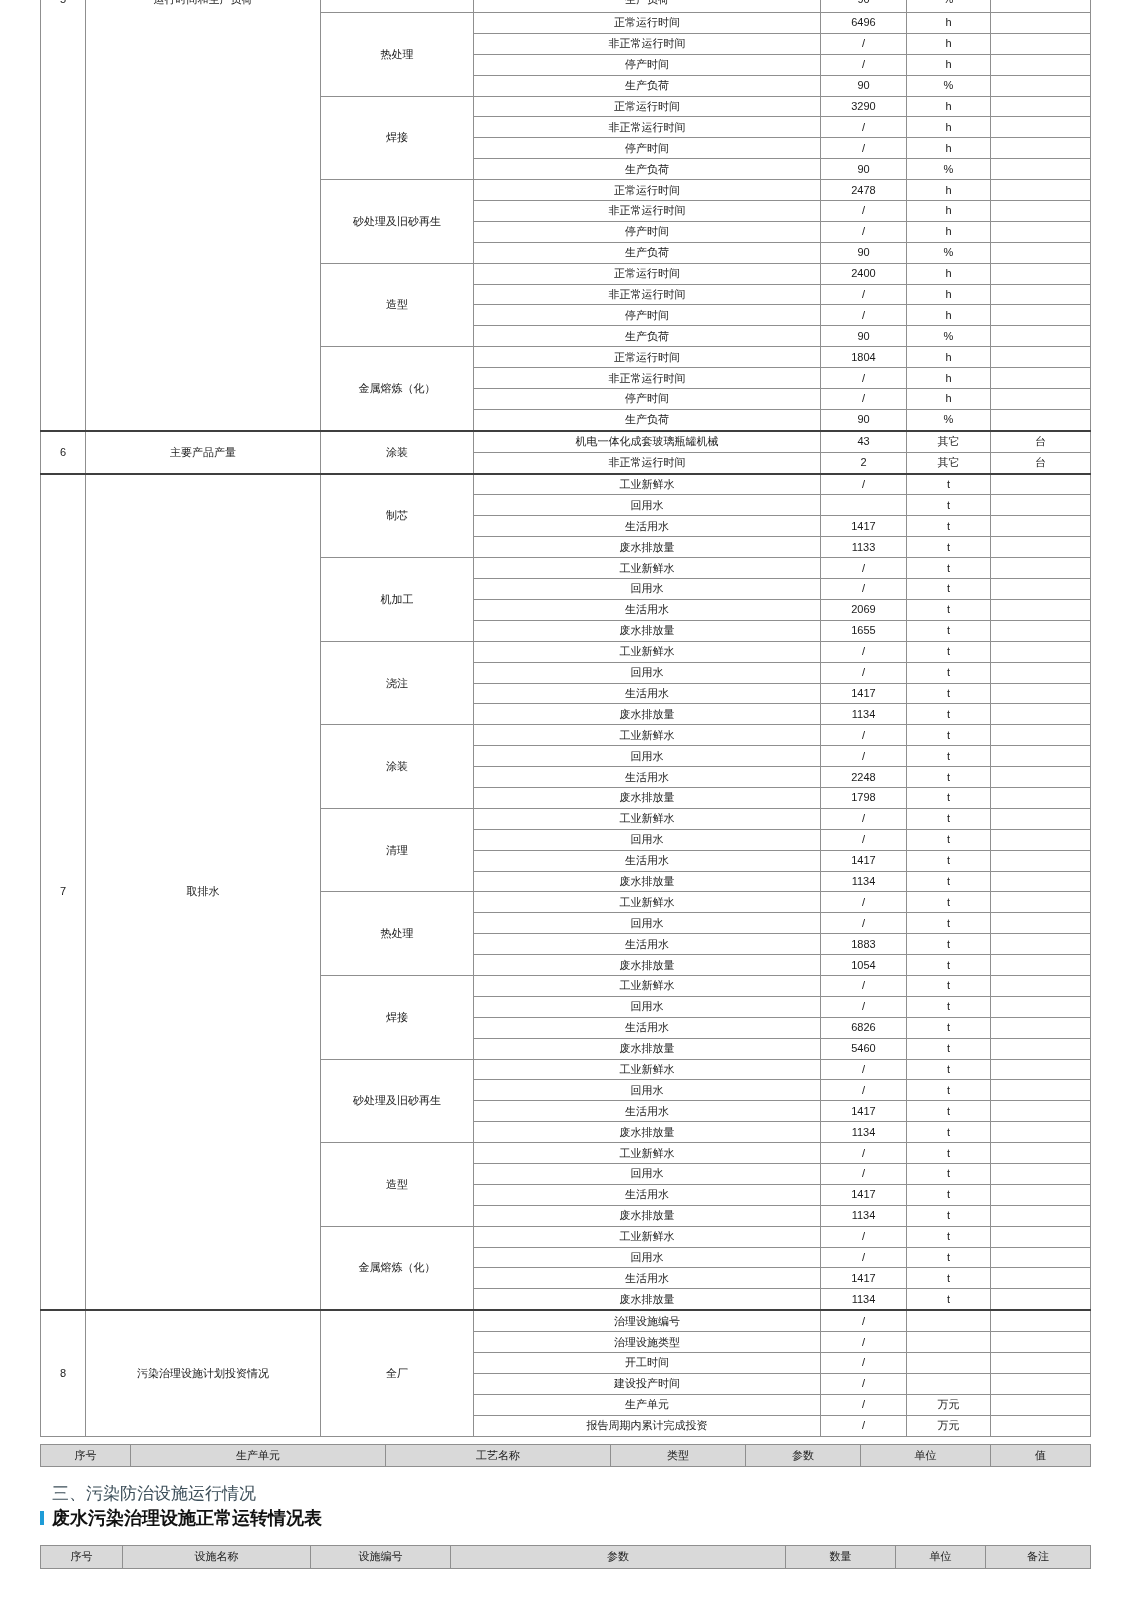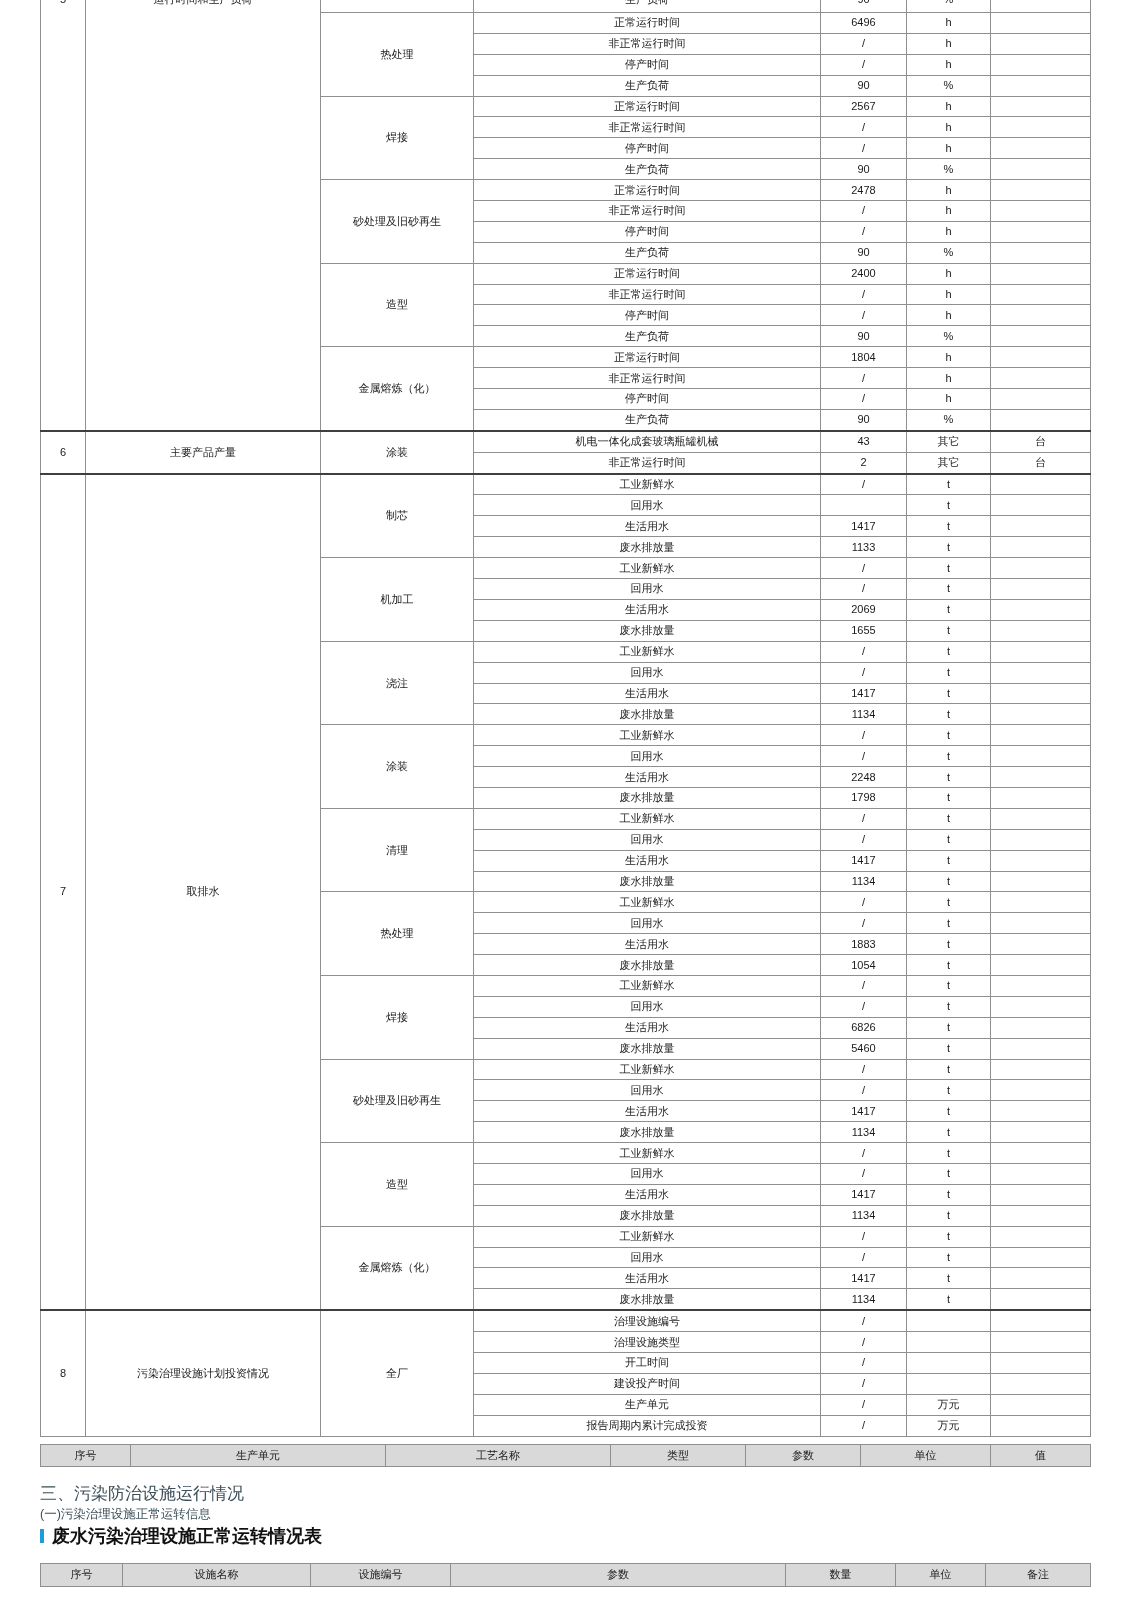--- a/index.html
+++ b/index.html
@@ -16,21 +16,21 @@
   #t1 tr.sec > td{border-top:1.5px solid #3f3f3f;}
   #t1 tr.major > td{border-top:2px solid #3f3f3f;}
   td.vtop{vertical-align:top;}
   .cuttext{display:block;margin-top:-8px;line-height:14px;}
   
   .caption{margin-top:8px;text-align:center;font-size:12px;height:15px;line-height:15px;color:#111;}
   
   #t2{margin-top:7px;border:1.5px solid #3f3f3f;}
   #t2 th{height:21px;background:#d9d9d9;font-weight:normal;}
   
-  .heading{margin:17px 0 0 0;font-size:17px;line-height:20px;font-weight:500;color:#3c4e59;}
+  .heading{margin:17px 0 0 12px;font-size:17px;line-height:20px;font-weight:500;color:#3c4e59;}
   .subheading{margin-top:3px;font-size:12.5px;line-height:15px;color:#3c4e59;}
   .bluecap{margin-top:6px;height:16px;display:flex;align-items:center;}
   .bluecap .bar{display:inline-block;width:4px;height:14px;margin-right:8px;}
   .bluecap .cap-text{font-size:18px;font-weight:bold;color:#111;}
   
   #t3{margin-top:19px;border:1.5px solid #3f3f3f;border-bottom:none;}
   #t3 th{height:22px;background:#d9d9d9;font-weight:normal;}
 </style>
 </head>
 <body>
@@ -91,21 +91,21 @@
           </tr>
           <tr>
             <td>生产负荷</td>
             <td>90</td>
             <td>%</td>
             <td></td>
           </tr>
           <tr class="sec">
             <td rowspan="4">焊接</td>
             <td>正常运行时间</td>
-            <td>2567</td>
+            <td>3290</td>
             <td>h</td>
             <td></td>
           </tr>
           <tr>
             <td>非正常运行时间</td>
             <td>/</td>
             <td>h</td>
             <td></td>
           </tr>
           <tr>
@@ -522,21 +522,20 @@
             <th>工艺名称</th>
             <th>类型</th>
             <th>参数</th>
             <th>单位</th>
             <th>值</th>
           </tr>
         </thead>
     </table>
 
     <div class="heading">三、污染防治设施运行情况</div>
-    <div class="subheading">(一)污染治理设施正常运转信息</div>
 
     <div class="bluecap">
       <span class="bar" style="background: rgb(30, 156, 215);"></span>
       <span class="cap-text">废水污染治理设施正常运转情况表</span>
     </div>
 
     <table id="t3">
       <colgroup>
         <col style="width:82px">
           <col style="width:188px">

